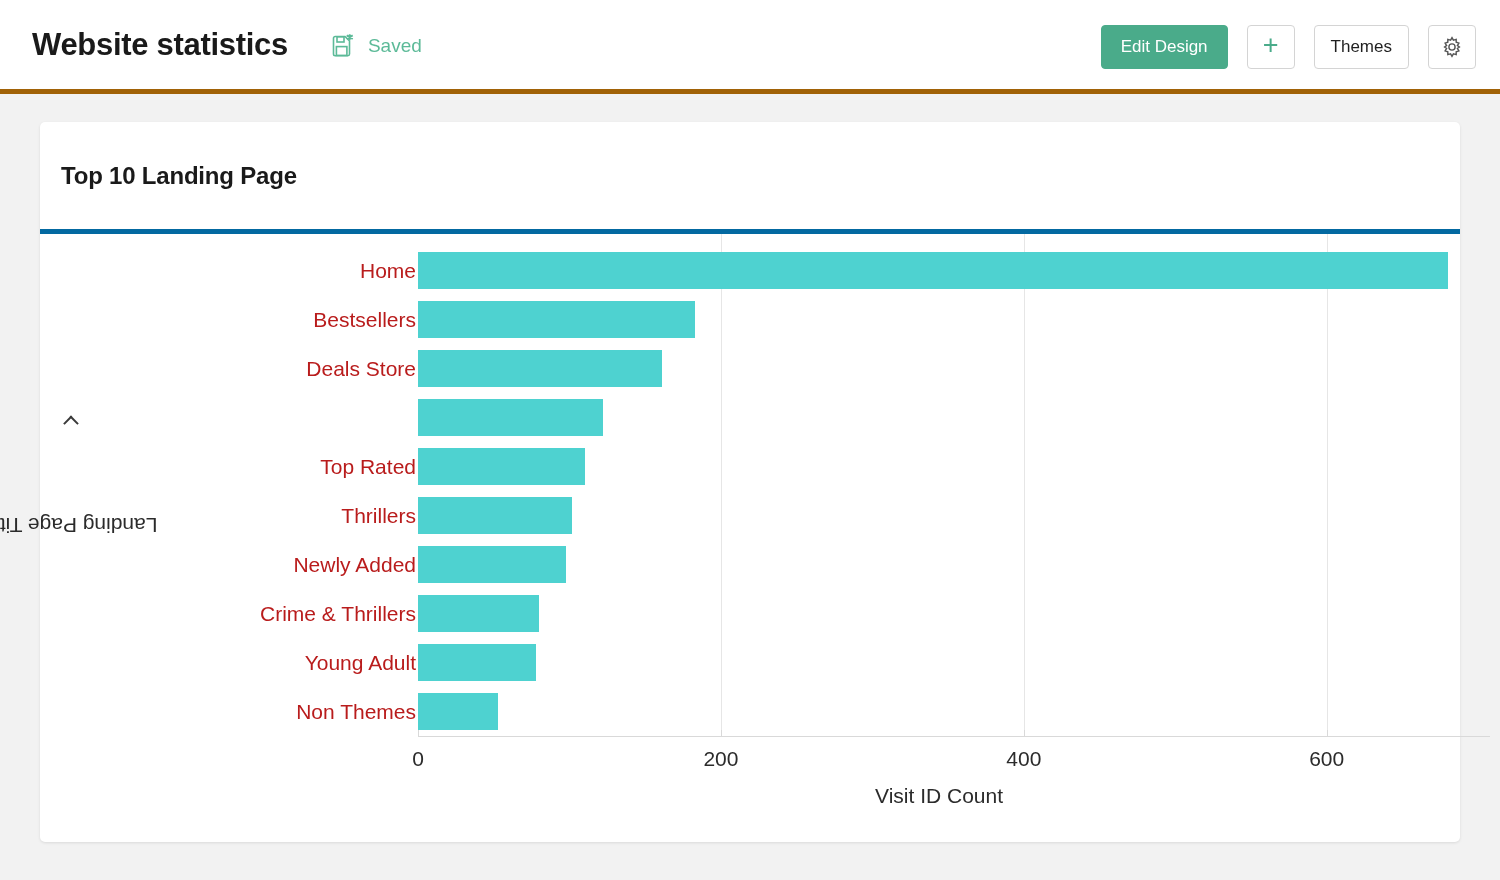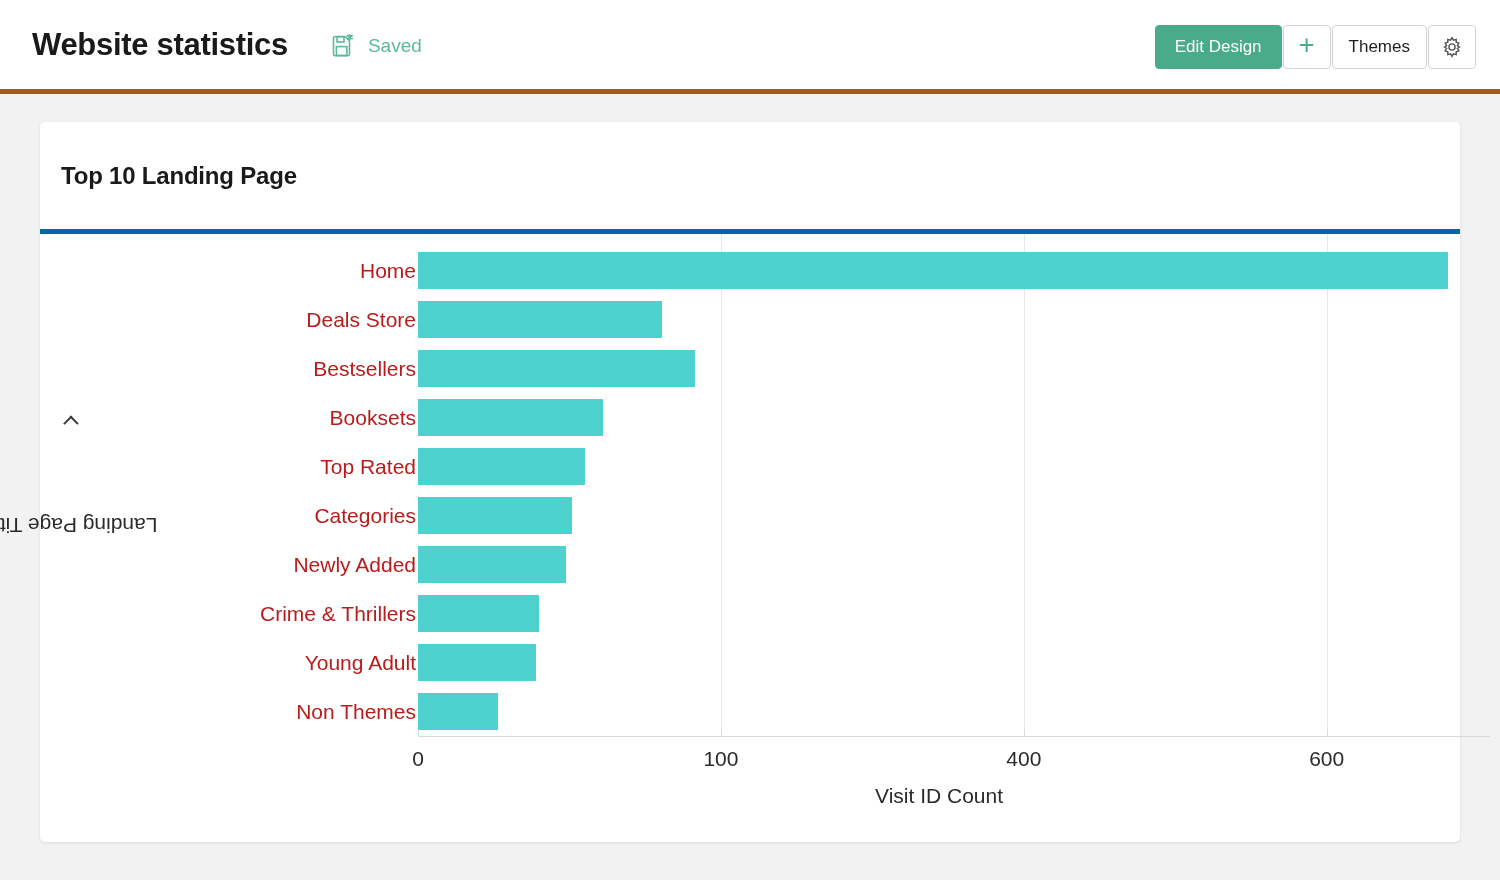--- a/index.html
+++ b/index.html
@@ -43,21 +43,21 @@
     white-space: nowrap;
   }
 
   .topbar-actions {
     position: absolute;
     right: 24px;
     top: 0;
     height: 94px;
     display: flex;
     align-items: center;
-    gap: 1px;
+    gap: 19px;
   }
   .btn {
     height: 44px;
     border-radius: 4px;
     border: 1px solid #d4d4d4;
     background: #ffffff;
     color: #1f1f1f;
     font-size: 17px;
     font-family: "Liberation Sans", sans-serif;
     display: flex;
@@ -292,37 +292,36 @@
           <div class="gridline" style="left: 302.907px;"></div>
           <div class="gridline" style="left: 605.814px;"></div>
           <div class="gridline" style="left: 908.721px;"></div>
         </div>
       <div class="rows" id="rowsEl">
           <div class="row">
             <div class="cat-label">Home</div>
             <div class="bar" style="width: 1029.88px; background: rgb(78, 210, 208);"></div>
           </div>
           <div class="row">
+            <div class="cat-label">Bestsellers</div>
+            <div class="bar" style="width: 277.16px; background: rgb(78, 210, 208);"></div>
+          </div>
+          <div class="row">
             <div class="cat-label">Deals Store</div>
             <div class="bar" style="width: 243.84px; background: rgb(78, 210, 208);"></div>
           </div>
           <div class="row">
-            <div class="cat-label">Bestsellers</div>
-            <div class="bar" style="width: 277.16px; background: rgb(78, 210, 208);"></div>
-          </div>
-          <div class="row">
-            <div class="cat-label">Booksets</div>
             <div class="bar" style="width: 184.773px; background: rgb(78, 210, 208);"></div>
           </div>
           <div class="row">
             <div class="cat-label">Top Rated</div>
             <div class="bar" style="width: 166.599px; background: rgb(78, 210, 208);"></div>
           </div>
           <div class="row">
-            <div class="cat-label">Categories</div>
+            <div class="cat-label">Thrillers</div>
             <div class="bar" style="width: 154.483px; background: rgb(78, 210, 208);"></div>
           </div>
           <div class="row">
             <div class="cat-label">Newly Added</div>
             <div class="bar" style="width: 148.424px; background: rgb(78, 210, 208);"></div>
           </div>
           <div class="row">
             <div class="cat-label">Crime &amp; Thrillers</div>
             <div class="bar" style="width: 121.163px; background: rgb(78, 210, 208);"></div>
           </div>
@@ -333,21 +332,21 @@
           <div class="row">
             <div class="cat-label">Non Themes</div>
             <div class="bar" style="width: 80.2703px; background: rgb(78, 210, 208);"></div>
           </div>
         </div>
       <div class="axis-line"></div>
       <div class="ticks" id="ticksEl">
           <div class="tick-mark" style="left: 0px;"></div>
           <div class="tick" style="left: 0px;">0</div>
           <div class="tick-mark" style="left: 302.907px;"></div>
-          <div class="tick" style="left: 302.907px;">100</div>
+          <div class="tick" style="left: 302.907px;">200</div>
           <div class="tick-mark" style="left: 605.814px;"></div>
           <div class="tick" style="left: 605.814px;">400</div>
           <div class="tick-mark" style="left: 908.721px;"></div>
           <div class="tick" style="left: 908.721px;">600</div>
         </div>
       <div class="xaxis-title">Visit ID Count</div>
     </div>
 
   </div>
 </div>

